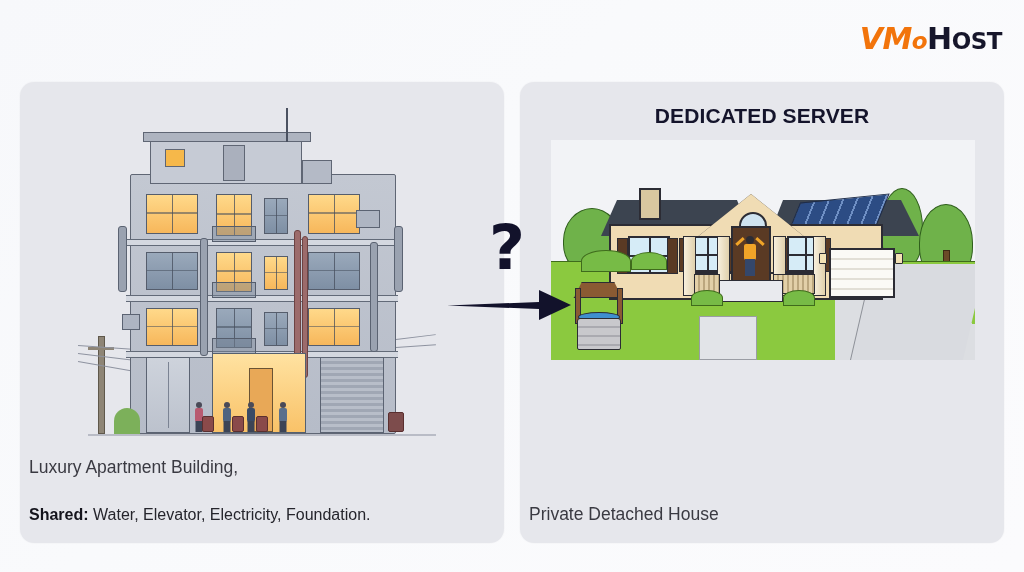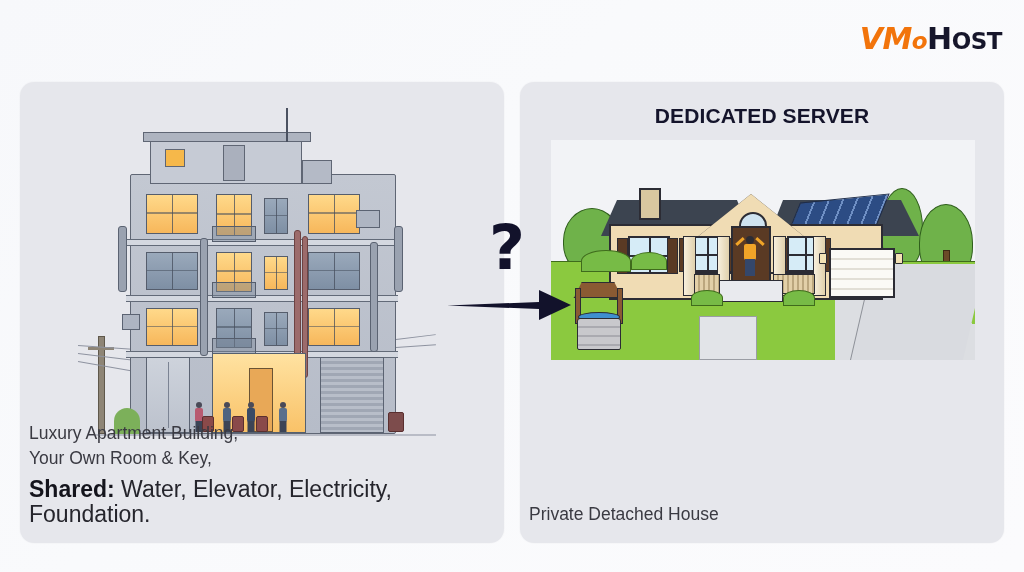--- a/index.html
+++ b/index.html
@@ -70,22 +70,22 @@
     text-align: left;
     color: #2c2c34;
     padding-left: 9px;
   }
   .caption .c-line {
     font-size: 17.5px;
     line-height: 25px;
     color: #3a3a42;
   }
   .caption .c-line.c-strongline {
-    font-size: 23px;
-    margin-top: 6px;
+    font-size: 16px;
+    margin-top: 22px;
     color: #25252c;
   }
   .caption .c-strong { font-weight: bold; color: #14141c; }
 
   
   .illus {
     position: absolute;
     left: 0;
     top: 58px;
     width: 100%;
@@ -550,21 +550,20 @@
             <div class="legs"></div>
         </div>
         <div class="suitcase" style="left:276px; background:#7d4c4c; width:14px; height:18px;"></div>
 
         <div class="bush" style="left:2px; width:26px; height:26px;"></div>
       </div>
     </div>
 
     <div class="caption">
       <div class="c-line">Luxury Apartment Building,</div>
-      <div class="c-line">Your Own Room &amp; Key,</div>
       <div class="c-line c-strongline">
         <span class="c-strong">Shared:</span>
         <span>Water, Elevator, Electricity, Foundation.</span>
       </div>
     </div>
   </div>
 
   <div class="card card-right">
     <div class="card-title">DEDICATED SERVER</div>
 

